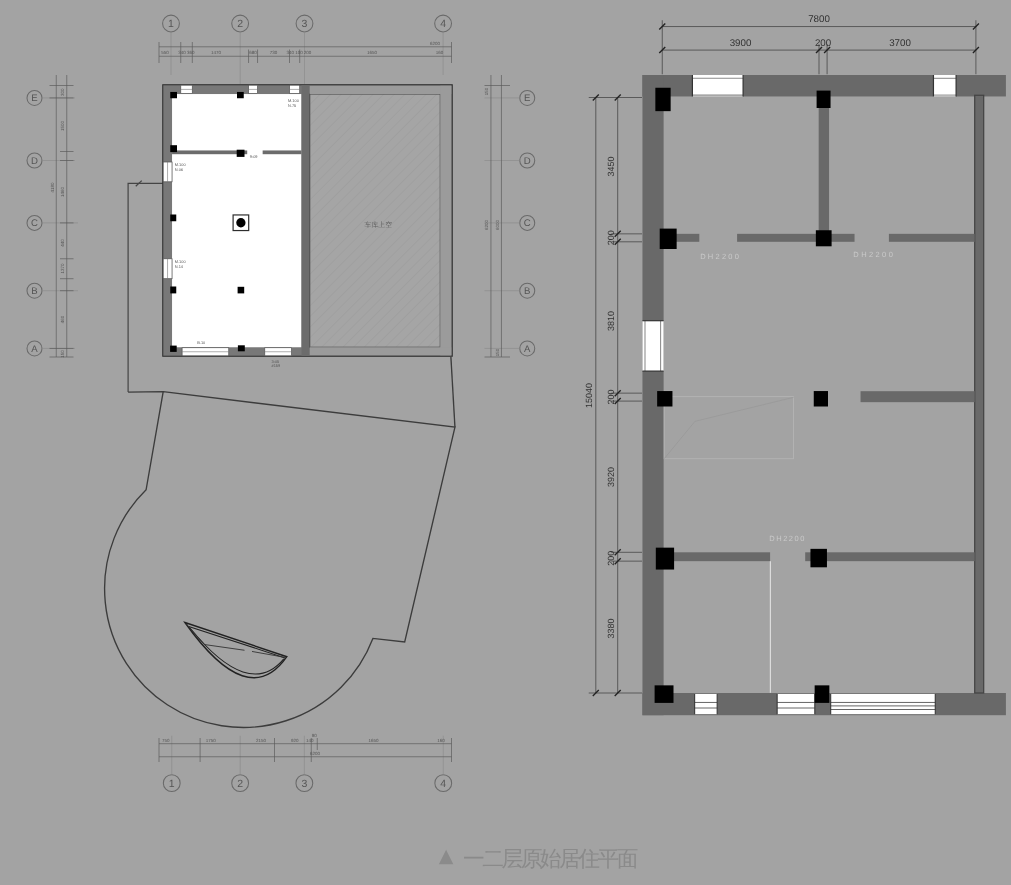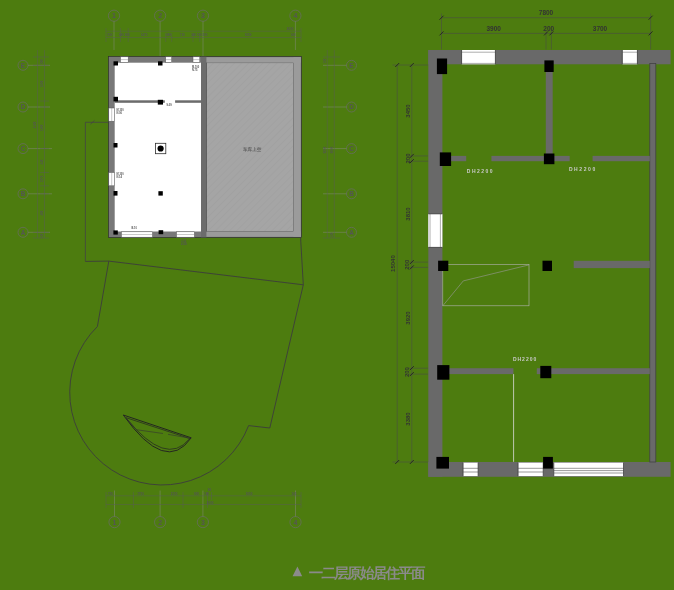--- a/index.html
+++ b/index.html
@@ -1,17 +1,17 @@
 <!DOCTYPE html>
 <html><head>
 <meta charset="utf-8">
 <style>
 html,body{margin:0;padding:0;background:#ffffff;}
-#page{position:relative;width:674px;height:590px;background:#4d7c0f;overflow:hidden;
-font-family:"Liberation Sans", sans-serif;font-weight:bold;}
+#page{position:relative;width:674px;height:590px;background:#a3a3a3;overflow:hidden;
+font-family:"Liberation Sans", sans-serif;}
 svg{position:absolute;left:0;top:0;}
 text{font-family:"Liberation Sans", sans-serif;}
 </style>
 </head>
 <body>
 <div id="page">
 <svg width="674" height="590" viewBox="0 0 674 590">
 <defs>
 <pattern id="hatch" width="5" height="5" patternUnits="userSpaceOnUse" patternTransform="rotate(45)">
 <rect width="5" height="5" fill="#a5a5a5"></rect>

